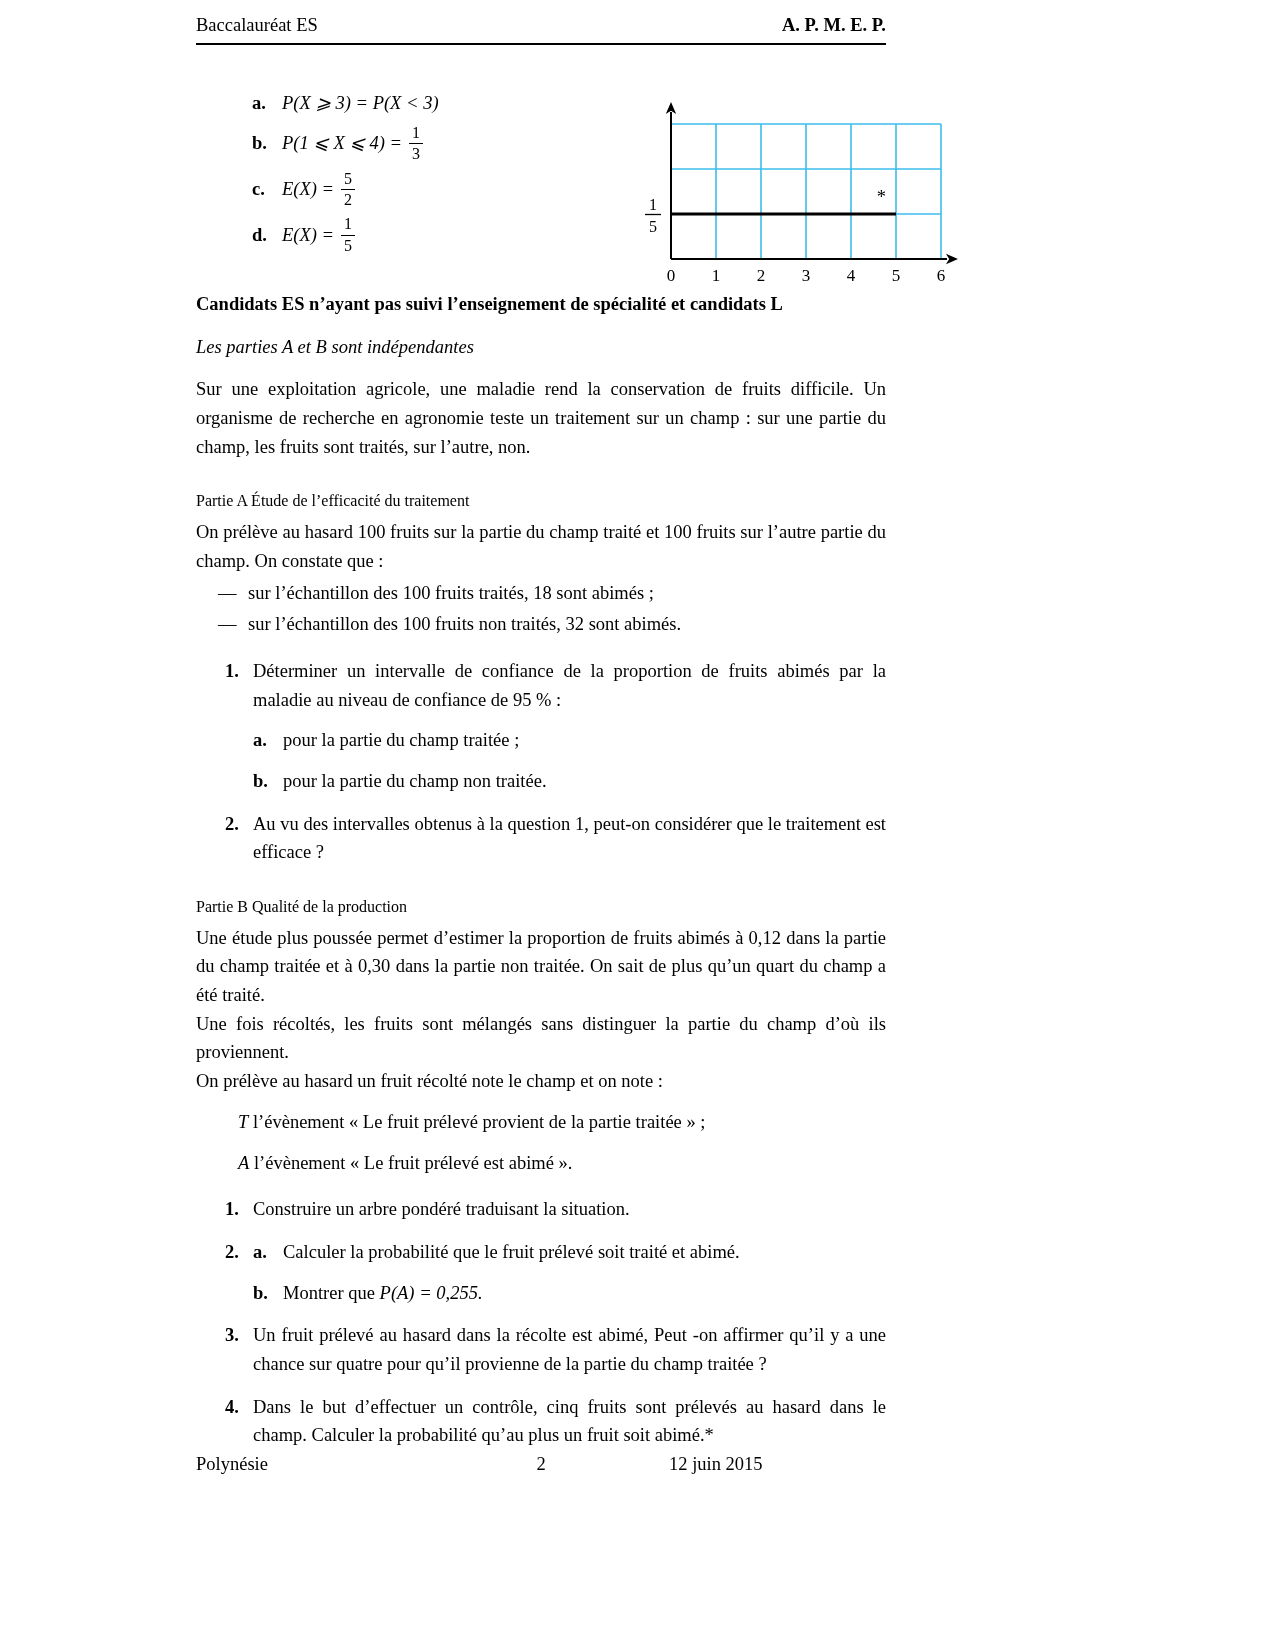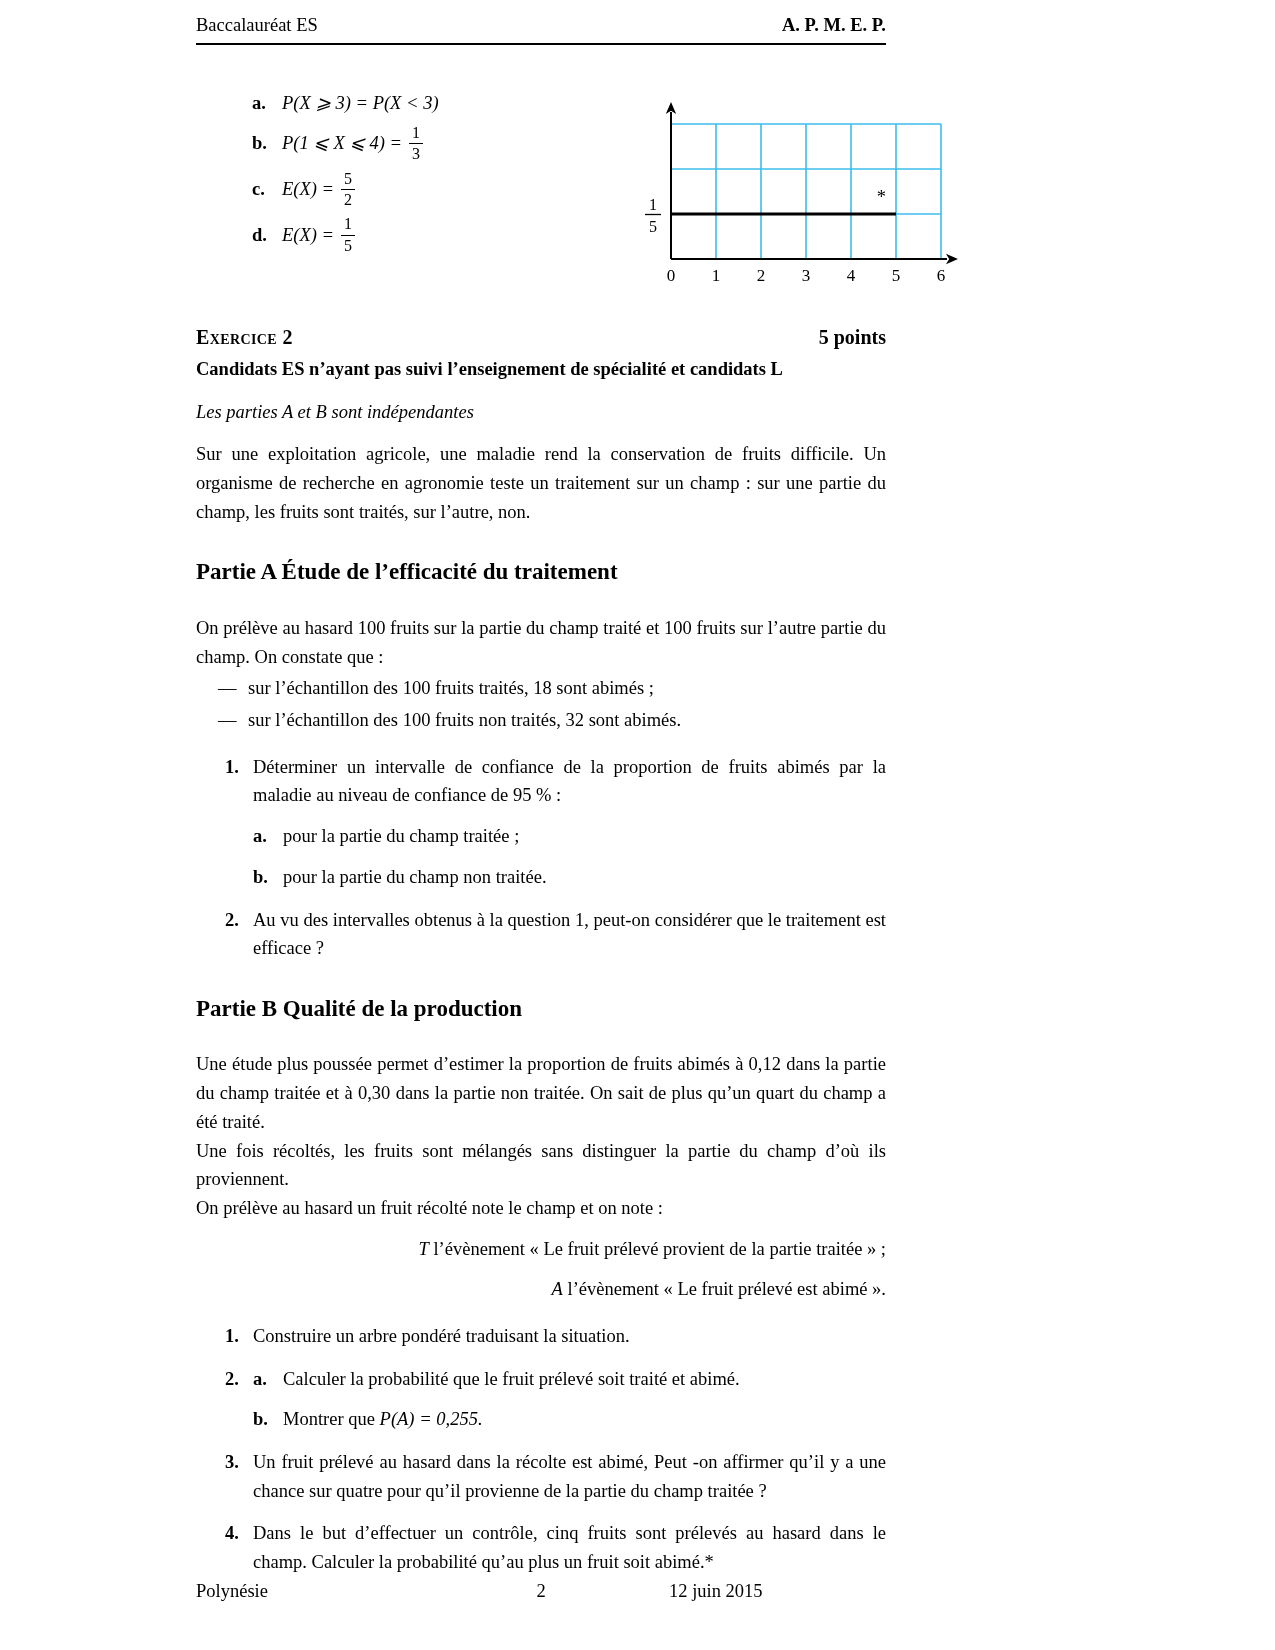--- a/index.html
+++ b/index.html
@@ -45,36 +45,36 @@
   
   .ex-head {
     display: flex; justify-content: space-between; align-items: baseline;
     margin-top: 34px; font-size: 20px;
   }
   .ex-sub { margin-top: 2px; font-weight: bold; }
   .note-i { margin-top: 14px; font-style: italic; }
   .intro1 { margin-top: 14px; }
 
   
-  .part-head { margin: 28px 0 0 0; font-size: 23px; font-weight: bold; }
-  .p-after-head { margin-top: 24px; }
+  .part-head { margin: 28px 0 0 0; font-size: 16px; font-weight: normal; }
+  .p-after-head { margin-top: 4px; }
   .dash-list { margin-top: 2px; }
   .dash-row { display: flex; padding-left: 22px; margin-top: 3px; }
   .dash { width: 30px; flex: none; }
   .dtext { flex: 1; text-align: justify; }
   .qlist { margin-top: 18px; }
   .q-row { display: flex; padding-left: 29px; margin-top: 14px; }
   .qnum { width: 28px; flex: none; font-weight: bold; }
   .qbody { flex: 1; }
   .sub-row { display: flex; margin-top: 12px; }
   .sub-row.first { margin-top: 0; }
   .sub-label { width: 30px; flex: none; font-weight: bold; }
   .sub-text { flex: 1; }
 
-  .def-line { margin-top: 12px; padding-left: 42px; text-align: right; }
+  .def-line { margin-top: 12px; padding-left: 42px; }
   .arrondira { margin-top: 14px; }
 
   
   footer {
     margin-top: auto; margin-bottom: 266px; flex: none;
     display: grid; grid-template-columns: 1fr auto 1fr;
   }
   footer .fc { text-align: center; }
   footer .fr { text-align: center; }
 </style>
@@ -163,24 +163,20 @@
           <line x1="4" y1="131.5" x2="20" y2="131.5" stroke="#000" stroke-width="1.3"></line>
           <text x="12" y="149">5</text>
         </g>
       </svg>
     </figure>
 
     <span class="fig-note">*</span>
   </section>
 
   <section>
-    <div class="ex-head">
-      <span class="sc b">Exercice 2</span>
-      <span class="b">5 points</span>
-    </div>
     <p class="ex-sub">Candidats ES n’ayant pas suivi l’enseignement de spécialité et candidats L</p>
     <p class="note-i">Les parties A et B sont indépendantes</p>
     <p class="just intro1">Sur une exploitation agricole, une maladie rend la conservation de fruits difficile. Un organisme de recherche en agronomie teste un traitement sur un champ : sur une partie du champ, les fruits sont traités, sur l’autre, non.</p>
   </section>
 
   <section>
     <p class="part-head">Partie A Étude de l’efficacité du traitement</p>
     <p class="just p-after-head">On prélève au hasard 100 fruits sur la partie du champ traité et 100 fruits sur l’autre partie du champ. On constate que :</p>
 
     <div class="dash-list">

